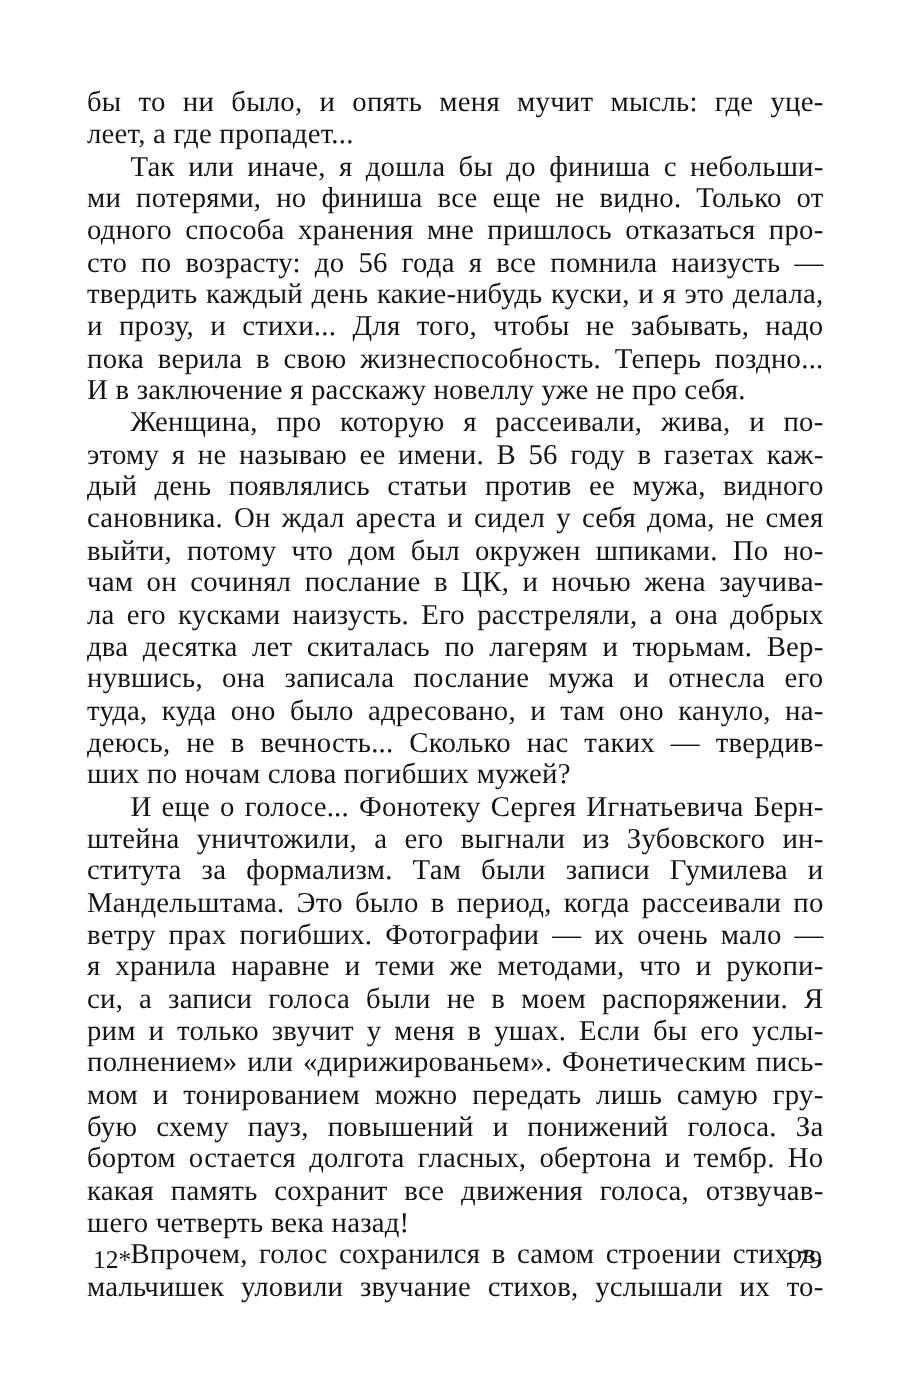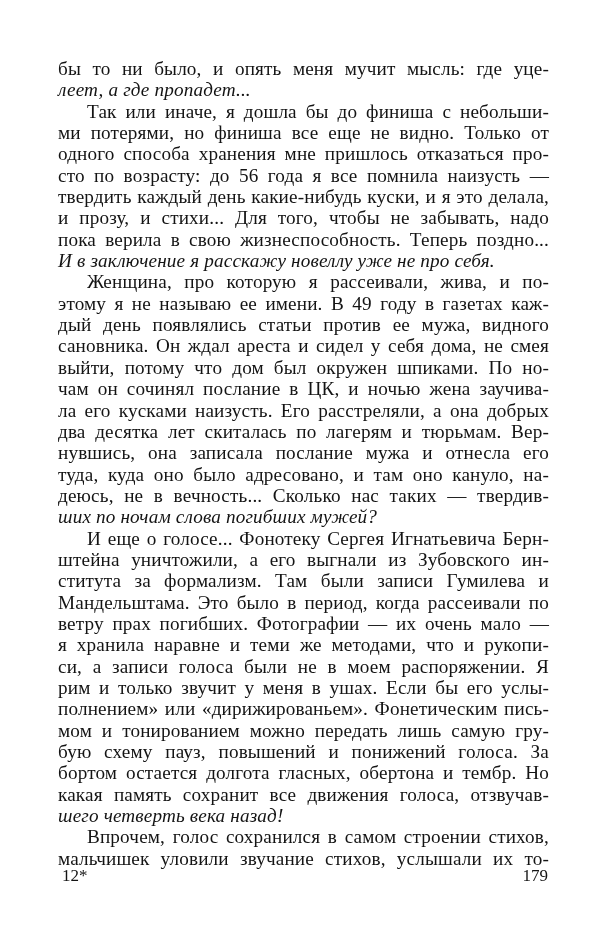--- a/index.html
+++ b/index.html
@@ -9,24 +9,24 @@
   }
   .page {
     position: absolute; left: 58px; top: 58px; width: 491px;
   }
   .line {
     display: block; height: 21.35px; line-height: 21.35px;
     font-size: 19.2px; white-space: nowrap;
     text-align: justify; text-align-last: justify;
     letter-spacing: 0.15px;
   }
-  .line.last { text-align-last: left; font-style: italic; }
+  .line.last { text-align-last: left; }
   .line.indent { padding-left: 29px; }
   .footer {
-    position: absolute; left: 62px; width: 486px; top: 866px;
+    position: absolute; left: 62px; width: 486px; top: 830px;
     font-size: 17px; display: flex; justify-content: space-between;
   }
 </style>
 </head>
 <body>
 
 <div class="page">
   <div>
     <span class="line">бы то ни было, и опять меня мучит мысль:  где  уце-</span>
     <span class="line last">леет, а где пропадет...</span>
@@ -36,21 +36,21 @@
     <span class="line">ми потерями, но финиша все еще не видно. Только от</span>
     <span class="line">одного способа хранения мне пришлось отказаться про-</span>
     <span class="line">сто по возрасту: до 56 года я все помнила наизусть —</span>
     <span class="line">твердить каждый день какие-нибудь куски, и я это делала,</span>
     <span class="line">и прозу, и стихи... Для того, чтобы не забывать, надо</span>
     <span class="line">пока верила в свою жизнеспособность. Теперь поздно...</span>
     <span class="line last">И в заключение я расскажу новеллу уже не про себя.</span>
   </div>
   <div>
     <span class="line indent">Женщина, про которую я рассеивали, жива, и по-</span>
-    <span class="line">этому я не называю ее имени. В 49 году в газетах каж-</span>
+    <span class="line">этому я не называю ее имени. В 56 году в газетах каж-</span>
     <span class="line">дый день появлялись статьи против ее мужа, видного</span>
     <span class="line">сановника. Он ждал ареста и сидел у себя дома, не смея</span>
     <span class="line">выйти, потому что дом был окружен шпиками. По но-</span>
     <span class="line">чам он сочинял послание в ЦК, и ночью жена заучива-</span>
     <span class="line">ла его кусками наизусть. Его расстреляли, а она добрых</span>
     <span class="line">два десятка  лет скиталась по лагерям и тюрьмам. Вер-</span>
     <span class="line">нувшись, она записала послание мужа и отнесла его</span>
     <span class="line">туда, куда оно было адресовано, и там оно кануло, на-</span>
     <span class="line">деюсь, не в вечность... Сколько нас таких — твердив-</span>
     <span class="line last">ших по ночам слова погибших мужей?</span>

